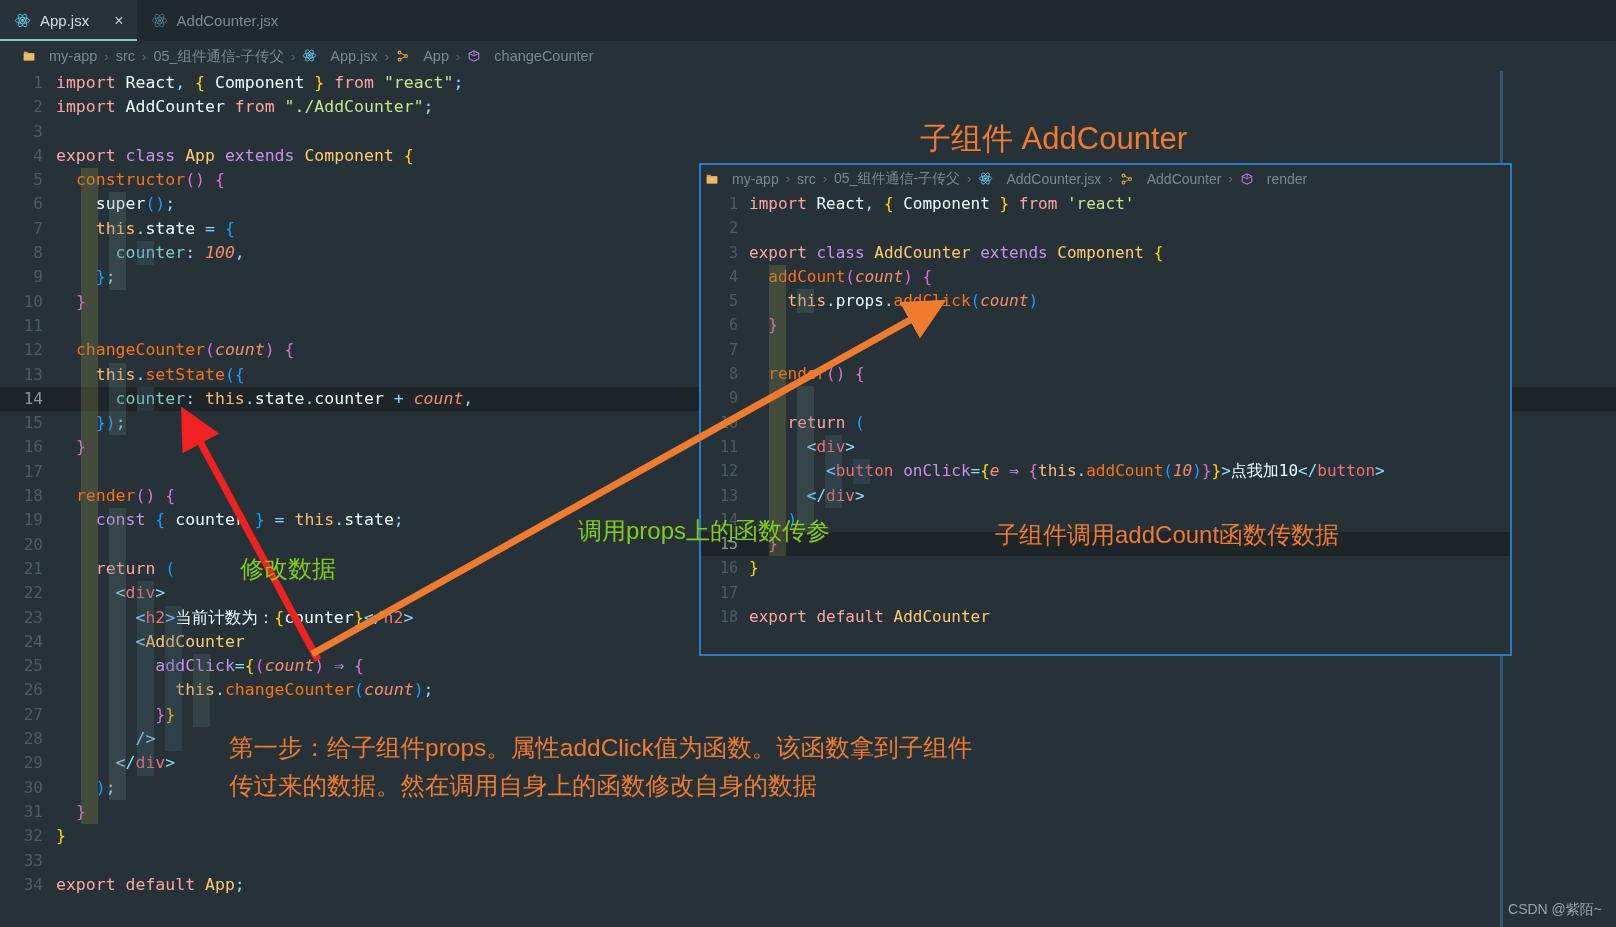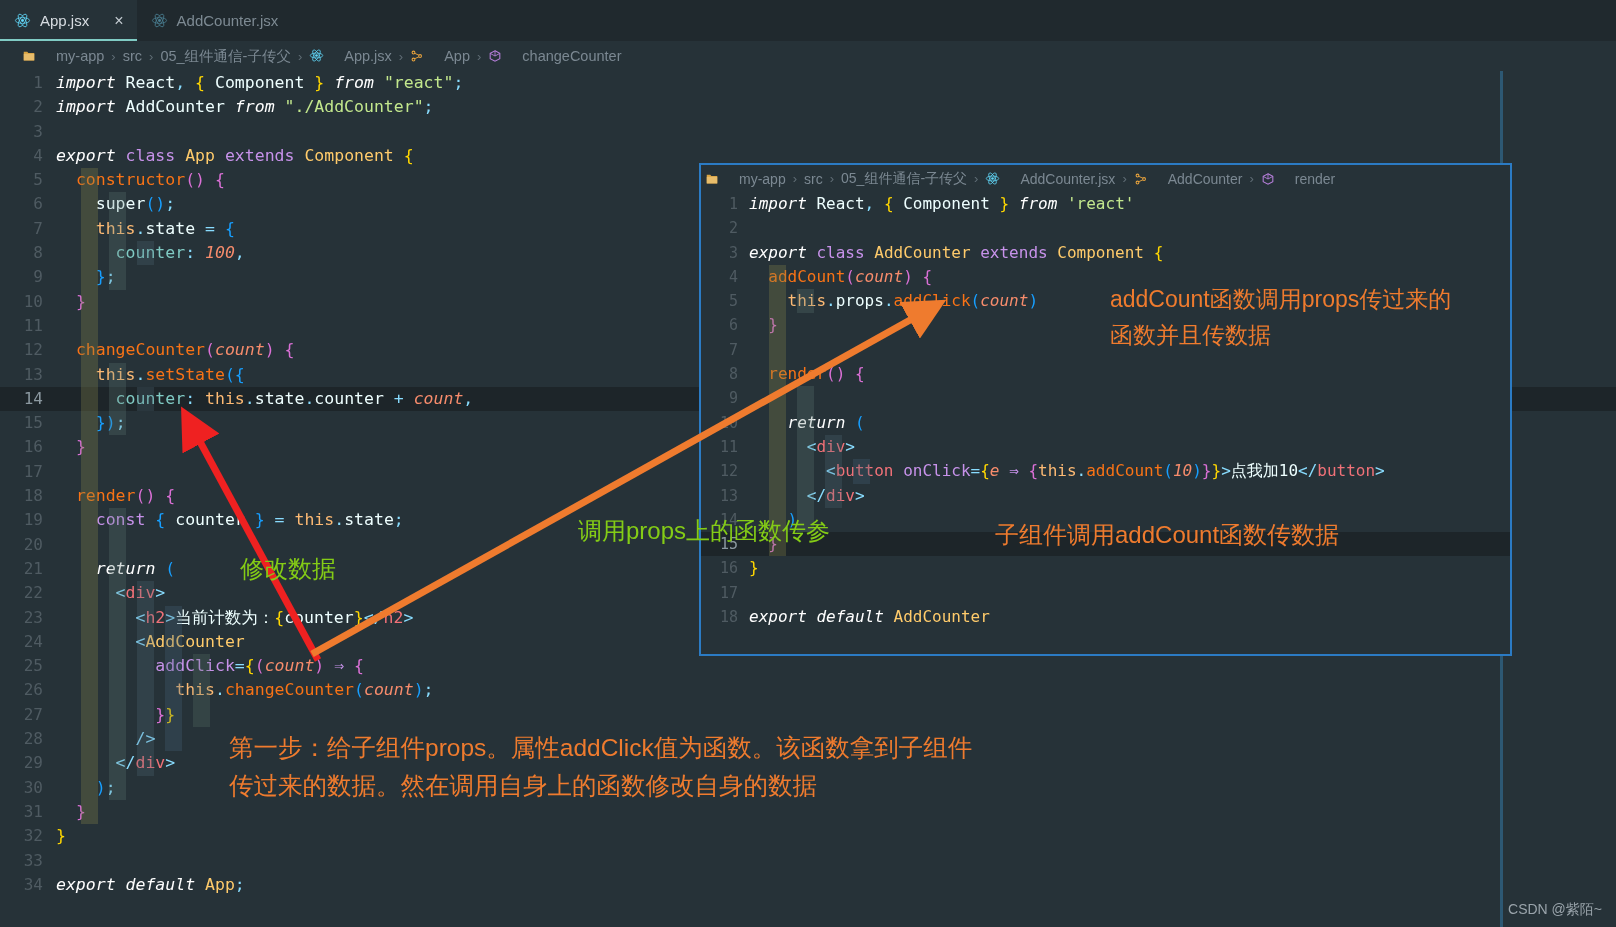--- a/index.html
+++ b/index.html
@@ -31,21 +31,21 @@
   .tab-close { margin-left: 16px; font-size: 16px; color: #c3cbd1; line-height: 1; }
   .react-ico { width: 17px; height: 17px; display: block; }
 
   
   .breadcrumb {
     position: absolute; left: 0; top: 41px; width: 1616px; height: 30px;
     display: flex; align-items: center; padding-left: 22px;
     font-family: "Liberation Sans", sans-serif; font-size: 14.5px; color: #7b8892;
     background: #263238; gap: 0;
   }
-  .bc-item { display: flex; align-items: center; gap: 20px; }
+  .bc-item { display: flex; align-items: center; gap: 13px; }
   .bc-sep { margin: 0 7px; color: #5f6c75; font-size: 13px; }
 
   
   .editor { position: absolute; left: 0; top: 71px; width: 1616px; height: 856px; }
   .code {
     font-family: "DejaVu Sans Mono", monospace;
     font-size: 16.5px;
     line-height: 24.3px;
     white-space: pre;
   }
@@ -61,21 +61,21 @@
 
   
   .guide { position: absolute; top: 0; width: 17px; height: 24.3px; }
   .g1 { left: 81px; background: rgba(126,128,72,0.33); }
   .g2 { left: 109px; background: rgba(96,125,120,0.26); }
   .g3 { left: 137px; background: rgba(80,110,125,0.26); }
   .g4 { left: 165px; background: rgba(70,100,120,0.30); }
   .g5 { left: 193px; background: rgba(90,115,105,0.28); }
 
   
-  .kw   { color: #ffffff; font-style: italic; }
+  .kw   { color: #fca5a5; }
   .kw2  { color: #c792ea; }
   .cls  { color: #ffcb6b; }
   .fn   { color: #f97316; }
   .var  { color: #fdba74; }
   .prop { color: #80cbc4; }
   .str  { color: #c3e88d; }
   .num  { color: #f78c6c; font-style: italic; }
   .punc { color: #89ddff; }
   .brkt1{ color: #ffd700; }
   .brkt2{ color: #da70d6; }
@@ -284,22 +284,21 @@
         <path d="M0,0 L6,3 L0,6 z" fill="#ef2121"></path>
       </marker>
       <marker id="ah-org" markerWidth="6" markerHeight="6" refX="3" refY="3" orient="auto">
         <path d="M0,0 L6,3 L0,6 z" fill="#ef7b2e"></path>
       </marker>
     </defs>
     <line x1="318" y1="660" x2="191" y2="425" stroke="#ef2121" stroke-width="7" marker-end="url(#ah-red)"></line>
     <line x1="312" y1="654" x2="928" y2="310" stroke="#ef7b2e" stroke-width="7" marker-end="url(#ah-org)"></line>
   </svg>
 
-  <div class="anno anno-right-1">addCount函数调用props传过来的
-函数并且传数据</div>
+  <div class="anno anno-title-2">子组件 AddCounter</div>
   <div class="anno anno-bot-1">第一步：给子组件props。属性addClick值为函数。该函数拿到子组件
 传过来的数据。然在调用自身上的函数修改自身的数据</div>
   <div class="anno anno-red anno-mid-red">调用props上的函数传参</div>
   <div class="anno anno-red anno-modify-red">修改数据</div>
   <div class="anno anno-sub-orange">子组件调用addCount函数传数据</div>
 
   <div class="watermark">CSDN @紫陌~</div>
 </div>
 
 </body></html>

